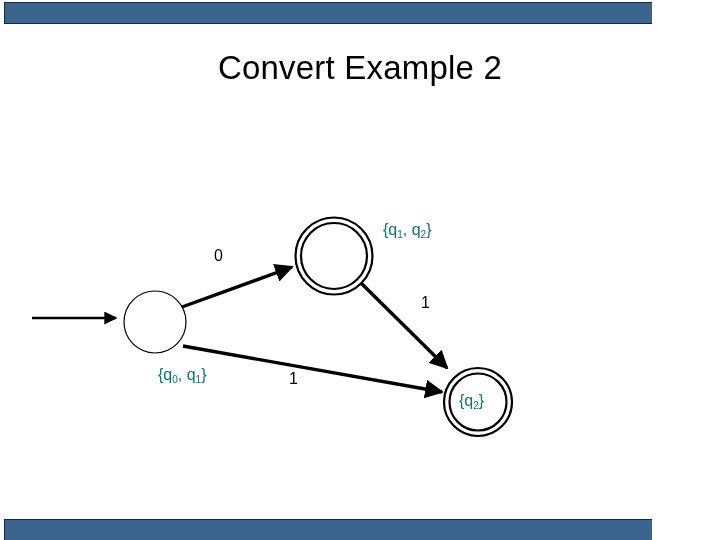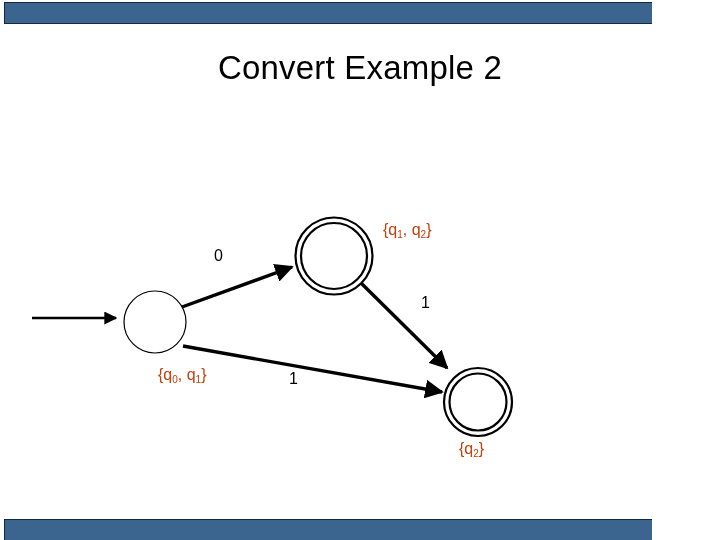--- a/index.html
+++ b/index.html
@@ -55,39 +55,39 @@
     top: 0;
     width: 720px;
     height: 540px;
   }
   #diagram svg {
     display: block;
   }
   .state-label {
     position: absolute;
     font-size: 16px;
-    color: #c2410c;
+    color: #0f766e;
     white-space: nowrap;
     font-family: "Liberation Sans", sans-serif;
   }
   .state-label sub {
     font-size: 10px;
     vertical-align: baseline;
     position: relative;
     bottom: -3px;
   }
   .edge-label {
     position: absolute;
     font-size: 16px;
     color: #000000;
     font-family: "Liberation Sans", sans-serif;
   }
   #label-q0q1 { left: 112px; top: 366px; margin-left: 46px; }
   #label-q1q2 { left: 383px; top: 221px; }
-  #label-q2   { left: 459px; top: 392px; margin-top: 48px; }
+  #label-q2   { left: 459px; top: 392px; }
   #edge-label-0      { left: 214px; top: 247px; }
   #edge-label-1-top  { left: 421px; top: 294px; }
   #edge-label-1-bot  { left: 289px; top: 370px; }
 </style>
 </head>
 <body>
 
 <div id="slide">
 
   <div class="bar" id="bar-top"></div>

